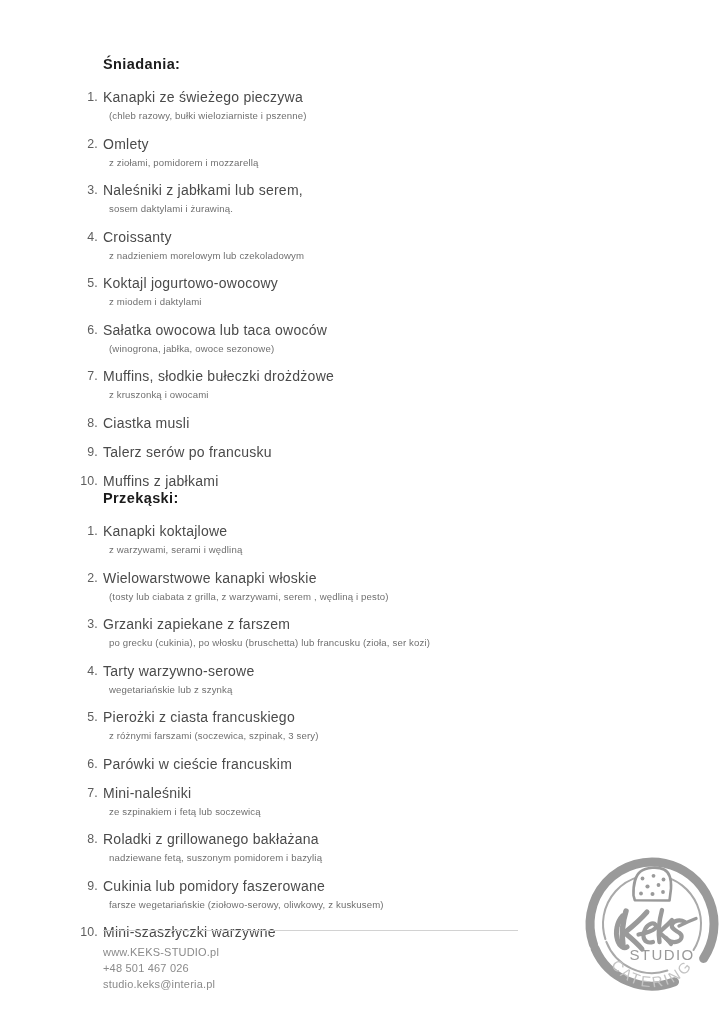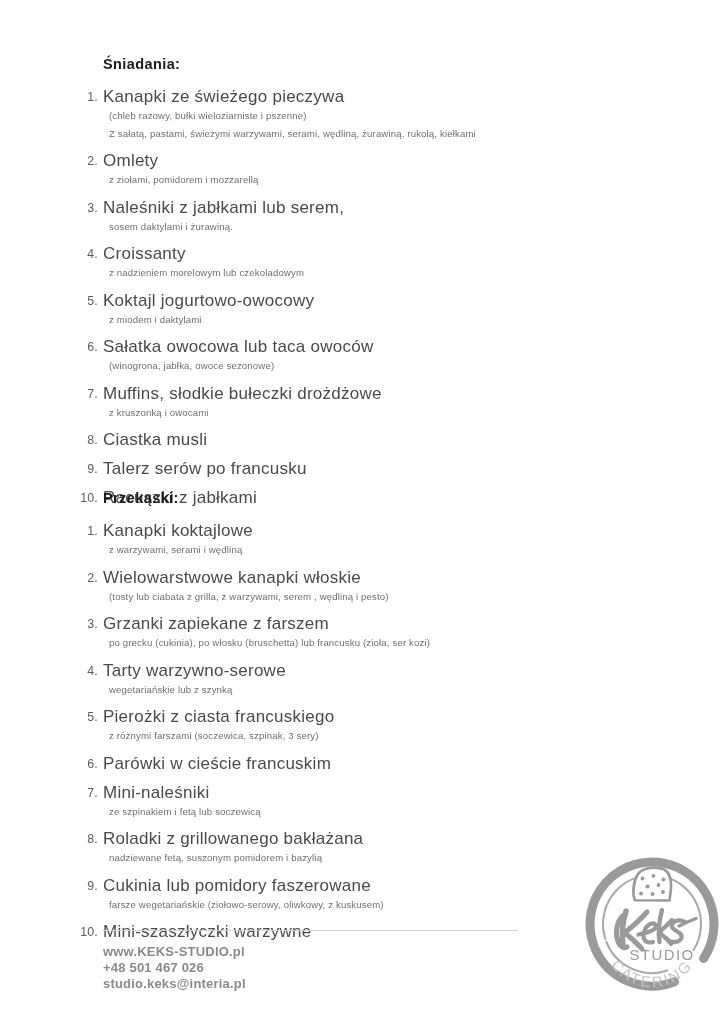--- a/index.html
+++ b/index.html
@@ -64,21 +64,21 @@
     color: #5e5e5e;
     line-height: 16px;
     letter-spacing: 0.2px;
   }
   .menu-item.wide-num .item-num {
     left: 64px;
     width: 34px;
   }
 
   .item-name {
-    font-size: 17px;
+    font-size: 14px;
     color: #4a4a4a;
     line-height: 16px;
     letter-spacing: 0.25px;
     display: block;
   }
   .item-desc {
     display: block;
     font-size: 9.6px;
     color: #6f6f6f;
     line-height: 13.5px;
@@ -101,26 +101,25 @@
     width: 415px;
     height: 1px;
     background: #d2d2d2;
   }
   .footer-contact {
     position: absolute;
     left: 103px;
     top: 24px;
   }
   .contact-line {
-    font-size: 13px;
+    font-size: 11px;
     color: #8a8a8a;
     line-height: 16px;
     letter-spacing: 0.2px;
     display: block;
-    font-weight: bold;
   }
 
   
   #logo {
     position: absolute;
     left: 576px;
     top: 848px;
     width: 152px;
     height: 152px;
   }
@@ -131,21 +130,20 @@
 
 <div class="page">
 
   <div class="section" id="section-breakfast">
     <h2 class="section-title">Śniadania:</h2>
     <ul class="menu-list" id="list-0">
         <li class="menu-item">
           <span class="item-num">1.</span>
           <span class="item-name">Kanapki ze świeżego pieczywa</span>
           <span class="item-desc">(chleb razowy, bułki wieloziarniste i pszenne)</span>
-          <span class="item-desc">Z sałatą, pastami, świeżymi warzywami, serami, wędliną, żurawiną, rukolą, kiełkami</span>
         </li>
         <li class="menu-item">
           <span class="item-num">2.</span>
           <span class="item-name">Omlety</span>
           <span class="item-desc">z ziołami, pomidorem i mozzarellą</span>
         </li>
         <li class="menu-item">
           <span class="item-num">3.</span>
           <span class="item-name">Naleśniki z jabłkami lub serem,</span>
           <span class="item-desc">sosem daktylami i żurawiną.</span>
@@ -173,21 +171,21 @@
         <li class="menu-item">
           <span class="item-num">8.</span>
           <span class="item-name">Ciastka musli</span>
         </li>
         <li class="menu-item">
           <span class="item-num">9.</span>
           <span class="item-name">Talerz serów po francusku</span>
         </li>
         <li class="menu-item wide-num">
           <span class="item-num">10.</span>
-          <span class="item-name">Racuszki z jabłkami</span>
+          <span class="item-name">Muffins z jabłkami</span>
         </li>
       </ul>
   </div>
 
   <div class="section" id="section-snacks">
     <h2 class="section-title">Przekąski:</h2>
     <ul class="menu-list" id="list-1">
         <li class="menu-item">
           <span class="item-num">1.</span>
           <span class="item-name">Kanapki koktajlowe</span>

